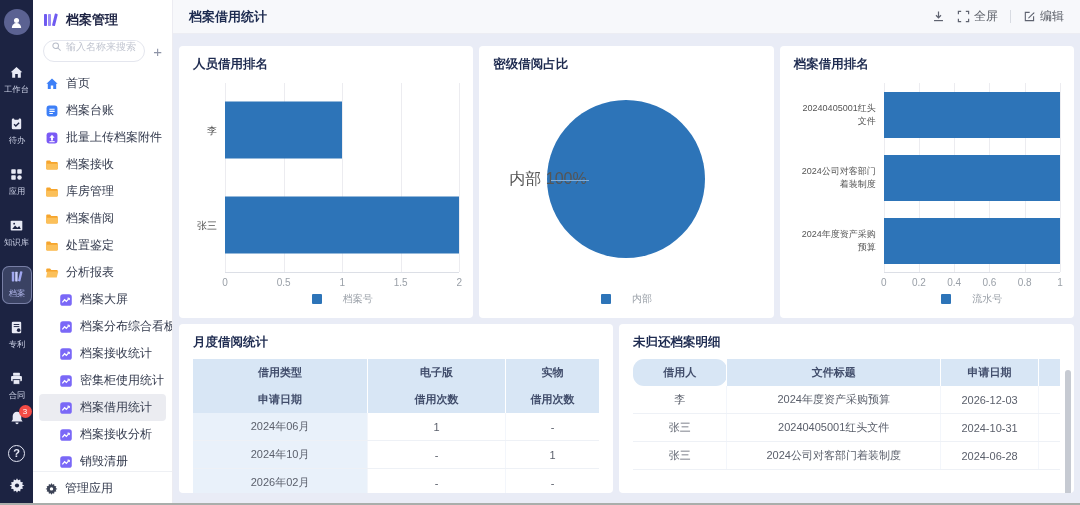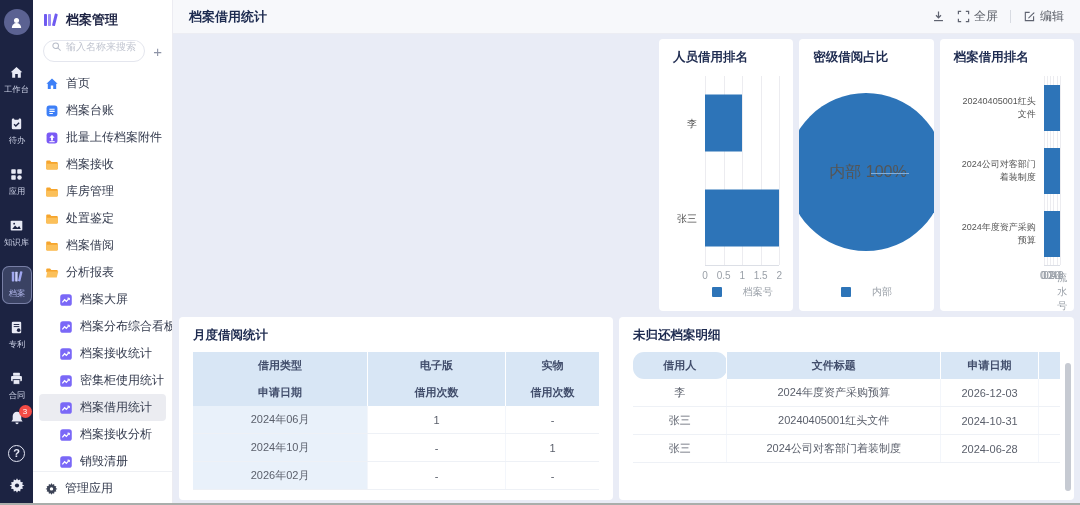--- a/index.html
+++ b/index.html
@@ -47,21 +47,21 @@
 
   
   .main { flex:1; min-width:0; display:flex; flex-direction:column; background:#e9ecf6; }
   .titlebar { height:34px; background:#f7f8fb; border-bottom:1px solid #ecedf3; display:flex; align-items:center; padding:0 16px; flex-shrink:0; }
   .tb-title { font-size:13px; font-weight:bold; color:#1d2b50; }
   .tb-actions { margin-left:auto; display:flex; align-items:center; gap:12px; }
   .tb-btn { display:flex; align-items:center; gap:4px; font-size:12px; color:#595d66; cursor:pointer; }
   .tb-btn svg { width:13px; height:13px; }
   .tb-divider { width:1px; height:13px; background:#d8dbe2; }
 
-  .content { flex:1; min-height:0; padding:5px 6px; display:flex; flex-direction:column; gap:6px;align-items:flex-end; }
+  .content { flex:1; min-height:0; padding:12px 6px; display:flex; flex-direction:column; gap:6px; }
   .row-top { display:flex; gap:6px; height:272px; flex-shrink:0; }
   .row-top .panel { flex:1; }
   .row-bottom { display:flex; gap:6px; flex:1; min-height:0; }
   .panel { background:#fff; border-radius:4px; padding:10px 14px; display:flex; flex-direction:column; overflow:hidden; position:relative; }
   .panel-title { font-size:12.5px; font-weight:bold; color:#1e2b50; flex-shrink:0; }
   .p-monthly { flex:0 0 434px; }
   .p-unreturned { flex:1; }
 
   
   .hchart { flex:1; display:flex; flex-direction:column; min-height:0; padding-top:10px; }
@@ -276,30 +276,30 @@
           </span>
           <span>库房管理</span>
         </div>
         <div class="menu-item">
           <span class="mi-ic">
             <svg viewBox="0 0 16 16">
               <path d="M1.4 4 a1.1 1.1 0 0 1 1.1-1.1 h3.3 l1.4 1.6 h6.3 a1.1 1.1 0 0 1 1.1 1.1 V12 a1.1 1.1 0 0 1-1.1 1.1 H2.5 A1.1 1.1 0 0 1 1.4 12 z" fill="#f6a52d"></path>
               <path d="M1.4 6.6 h13.2 V12 a1.1 1.1 0 0 1-1.1 1.1 H2.5 A1.1 1.1 0 0 1 1.4 12 z" fill="#fbc05a"></path>
             </svg>
           </span>
-          <span>处置鉴定</span>
+          <span>档案借阅</span>
         </div>
         <div class="menu-item">
           <span class="mi-ic">
             <svg viewBox="0 0 16 16">
               <path d="M1.4 4 a1.1 1.1 0 0 1 1.1-1.1 h3.3 l1.4 1.6 h6.3 a1.1 1.1 0 0 1 1.1 1.1 V12 a1.1 1.1 0 0 1-1.1 1.1 H2.5 A1.1 1.1 0 0 1 1.4 12 z" fill="#f6a52d"></path>
               <path d="M1.4 6.6 h13.2 V12 a1.1 1.1 0 0 1-1.1 1.1 H2.5 A1.1 1.1 0 0 1 1.4 12 z" fill="#fbc05a"></path>
             </svg>
           </span>
-          <span>档案借阅</span>
+          <span>处置鉴定</span>
         </div>
         <div class="menu-item">
           <span class="mi-ic">
             <svg viewBox="0 0 16 16">
               <path d="M1.4 4 a1.1 1.1 0 0 1 1.1-1.1 h3.3 l1.4 1.6 h6.3 a1.1 1.1 0 0 1 1.1 1.1 V7 H1.4 z" fill="#f6a52d"></path>
               <path d="M2.6 6.4 h12.6 l-1.8 6.7 H1.2 z" fill="#fbc05a"></path>
             </svg>
           </span>
           <span>分析报表</span>
         </div>

